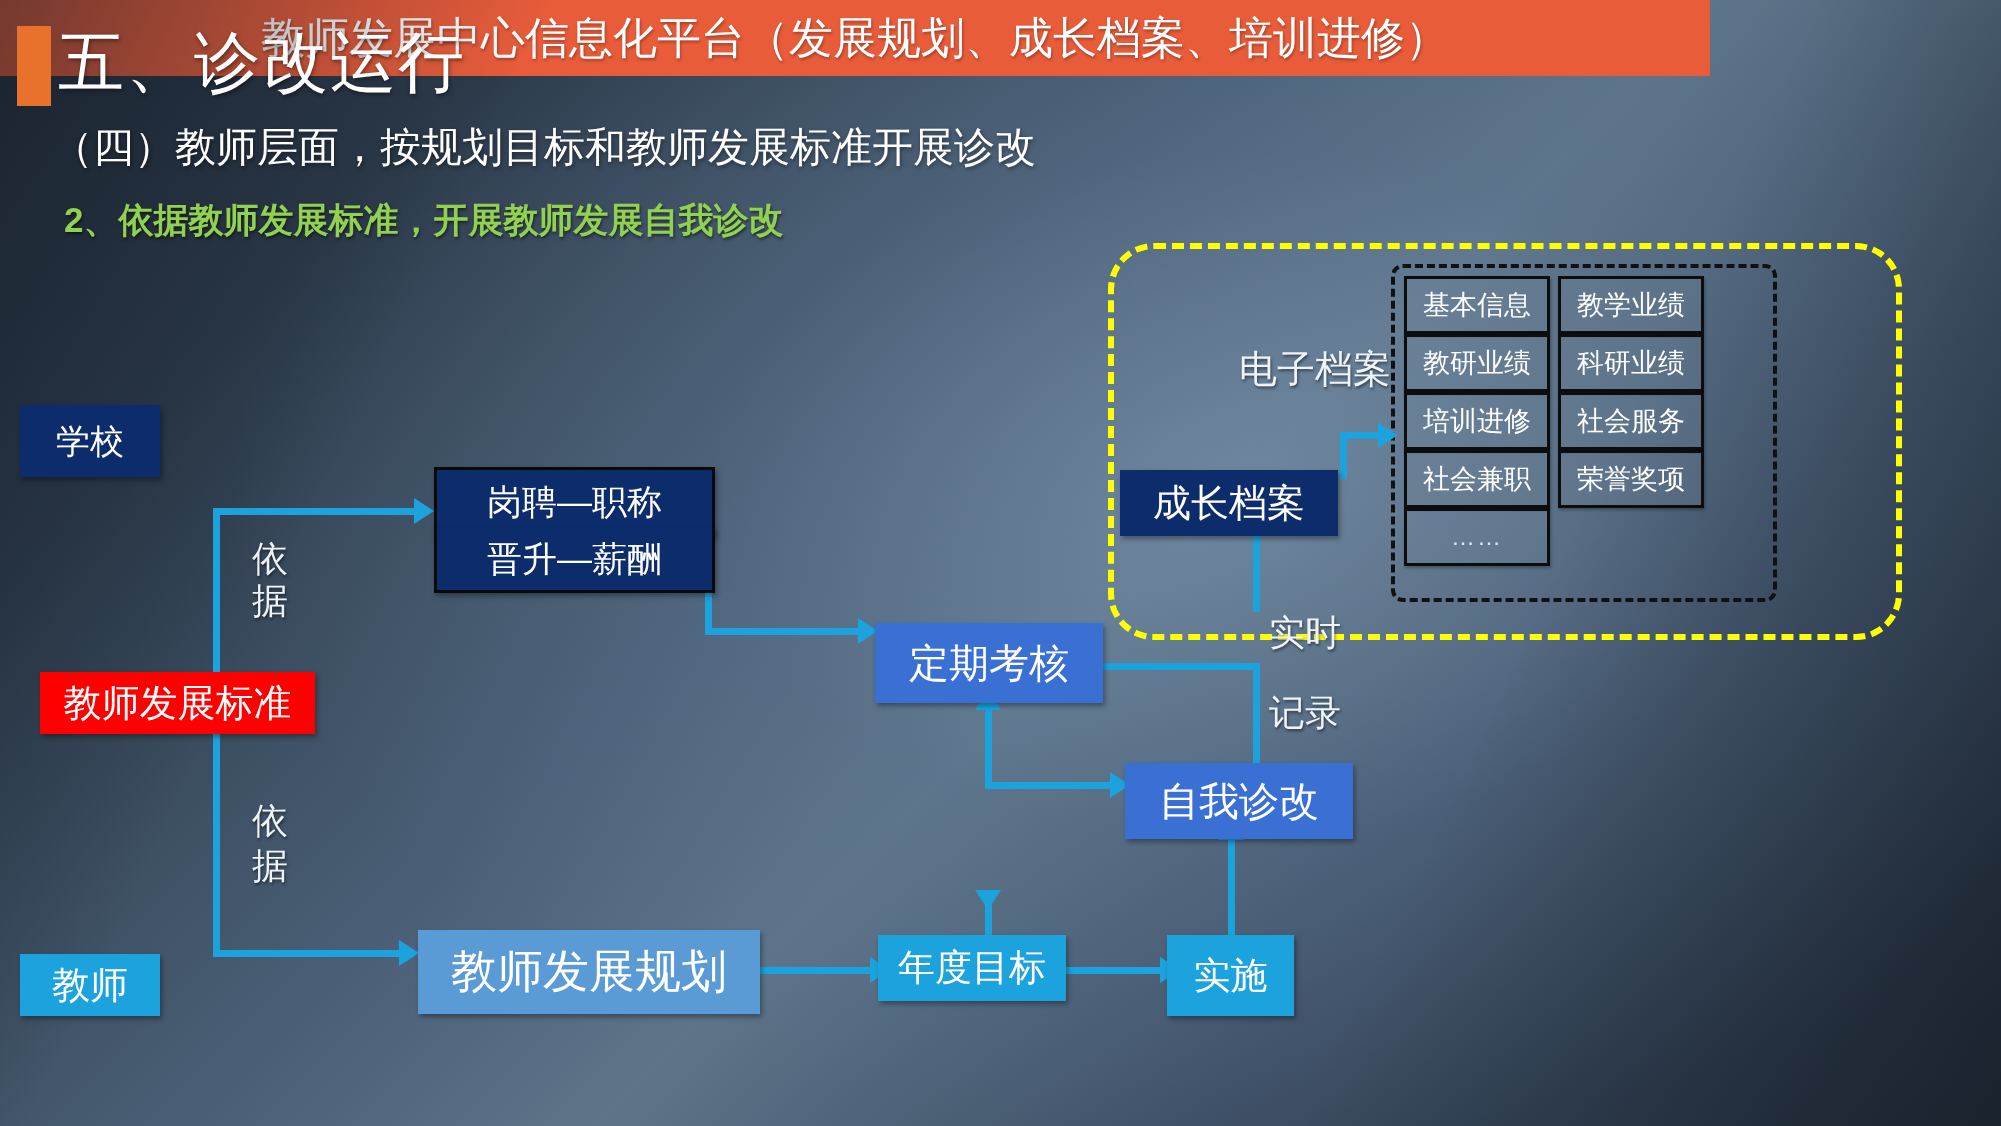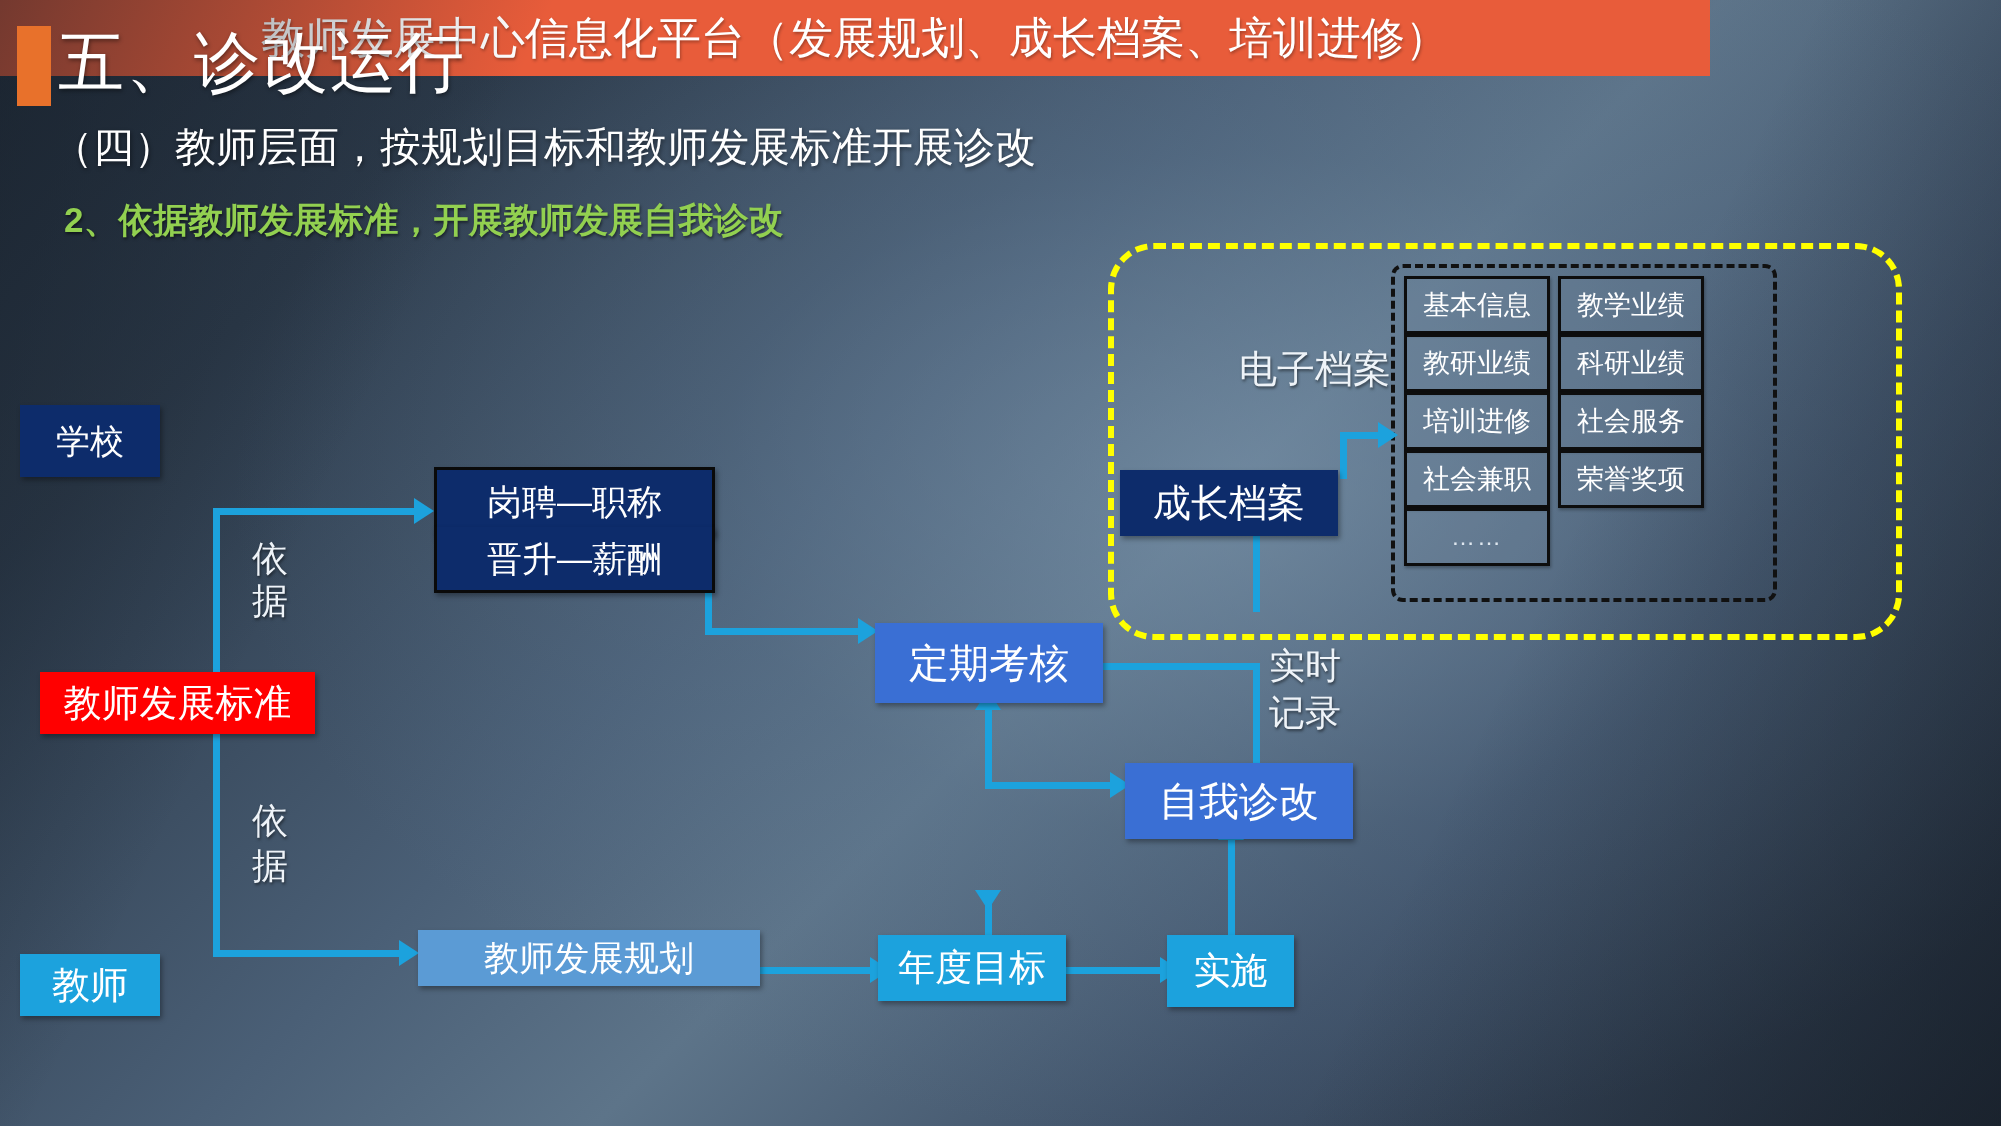--- a/index.html
+++ b/index.html
@@ -173,32 +173,32 @@
     <span>岗聘—职称</span>
   </div>
   <div class="box navy-bd" style="left:434px;top:527px;width:275px;height:63px;font-size:35px;border-top:none;">
     <span>晋升—薪酬</span>
   </div>
 
   <div class="box royal" style="left:875px;top:623px;width:228px;height:80px;font-size:40px;">定期考核</div>
 
   <div class="box royal" style="left:1125px;top:763px;width:228px;height:76px;font-size:40px;">自我诊改</div>
 
-  <div class="box softblue" style="left:418px;top:930px;width:342px;height:56px;font-size:35px;">教师发展规划</div>
+  <div class="box softblue" style="left:418px;top:930px;width:342px;height:84px;font-size:46px;">教师发展规划</div>
 
   <div class="box cyan" style="left:878px;top:935px;width:188px;height:66px;font-size:37px;">年度目标</div>
 
-  <div class="box cyan" style="left:1167px;top:935px;width:127px;height:72px;font-size:37px;">实施</div>
+  <div class="box cyan" style="left:1167px;top:935px;width:127px;height:81px;font-size:37px;">实施</div>
 
   <div class="box navy" style="left:1120px;top:470px;width:218px;height:66px;font-size:38px;">成长档案</div>
 
   <div class="lbl" style="left:240px;top:538px;width:60px;font-size:36px;">依</div>
   <div class="lbl" style="left:240px;top:580px;width:60px;font-size:36px;">据</div>
 
   <div class="lbl" style="left:240px;top:800px;width:60px;font-size:36px;">依</div>
   <div class="lbl" style="left:240px;top:845px;width:60px;font-size:36px;">据</div>
 
-  <div class="lbl" style="left:1240px;top:645px;width:130px;font-size:36px;">实时</div>
+  <div class="lbl" style="left:1240px;top:612px;width:130px;font-size:36px;">实时</div>
   <div class="lbl" style="left:1240px;top:692px;width:130px;font-size:36px;">记录</div>
 
   <div id="banner">教师发展中心信息化平台（发展规划、成长档案、培训进修）</div>
 
 </div>
 
 </body></html>

